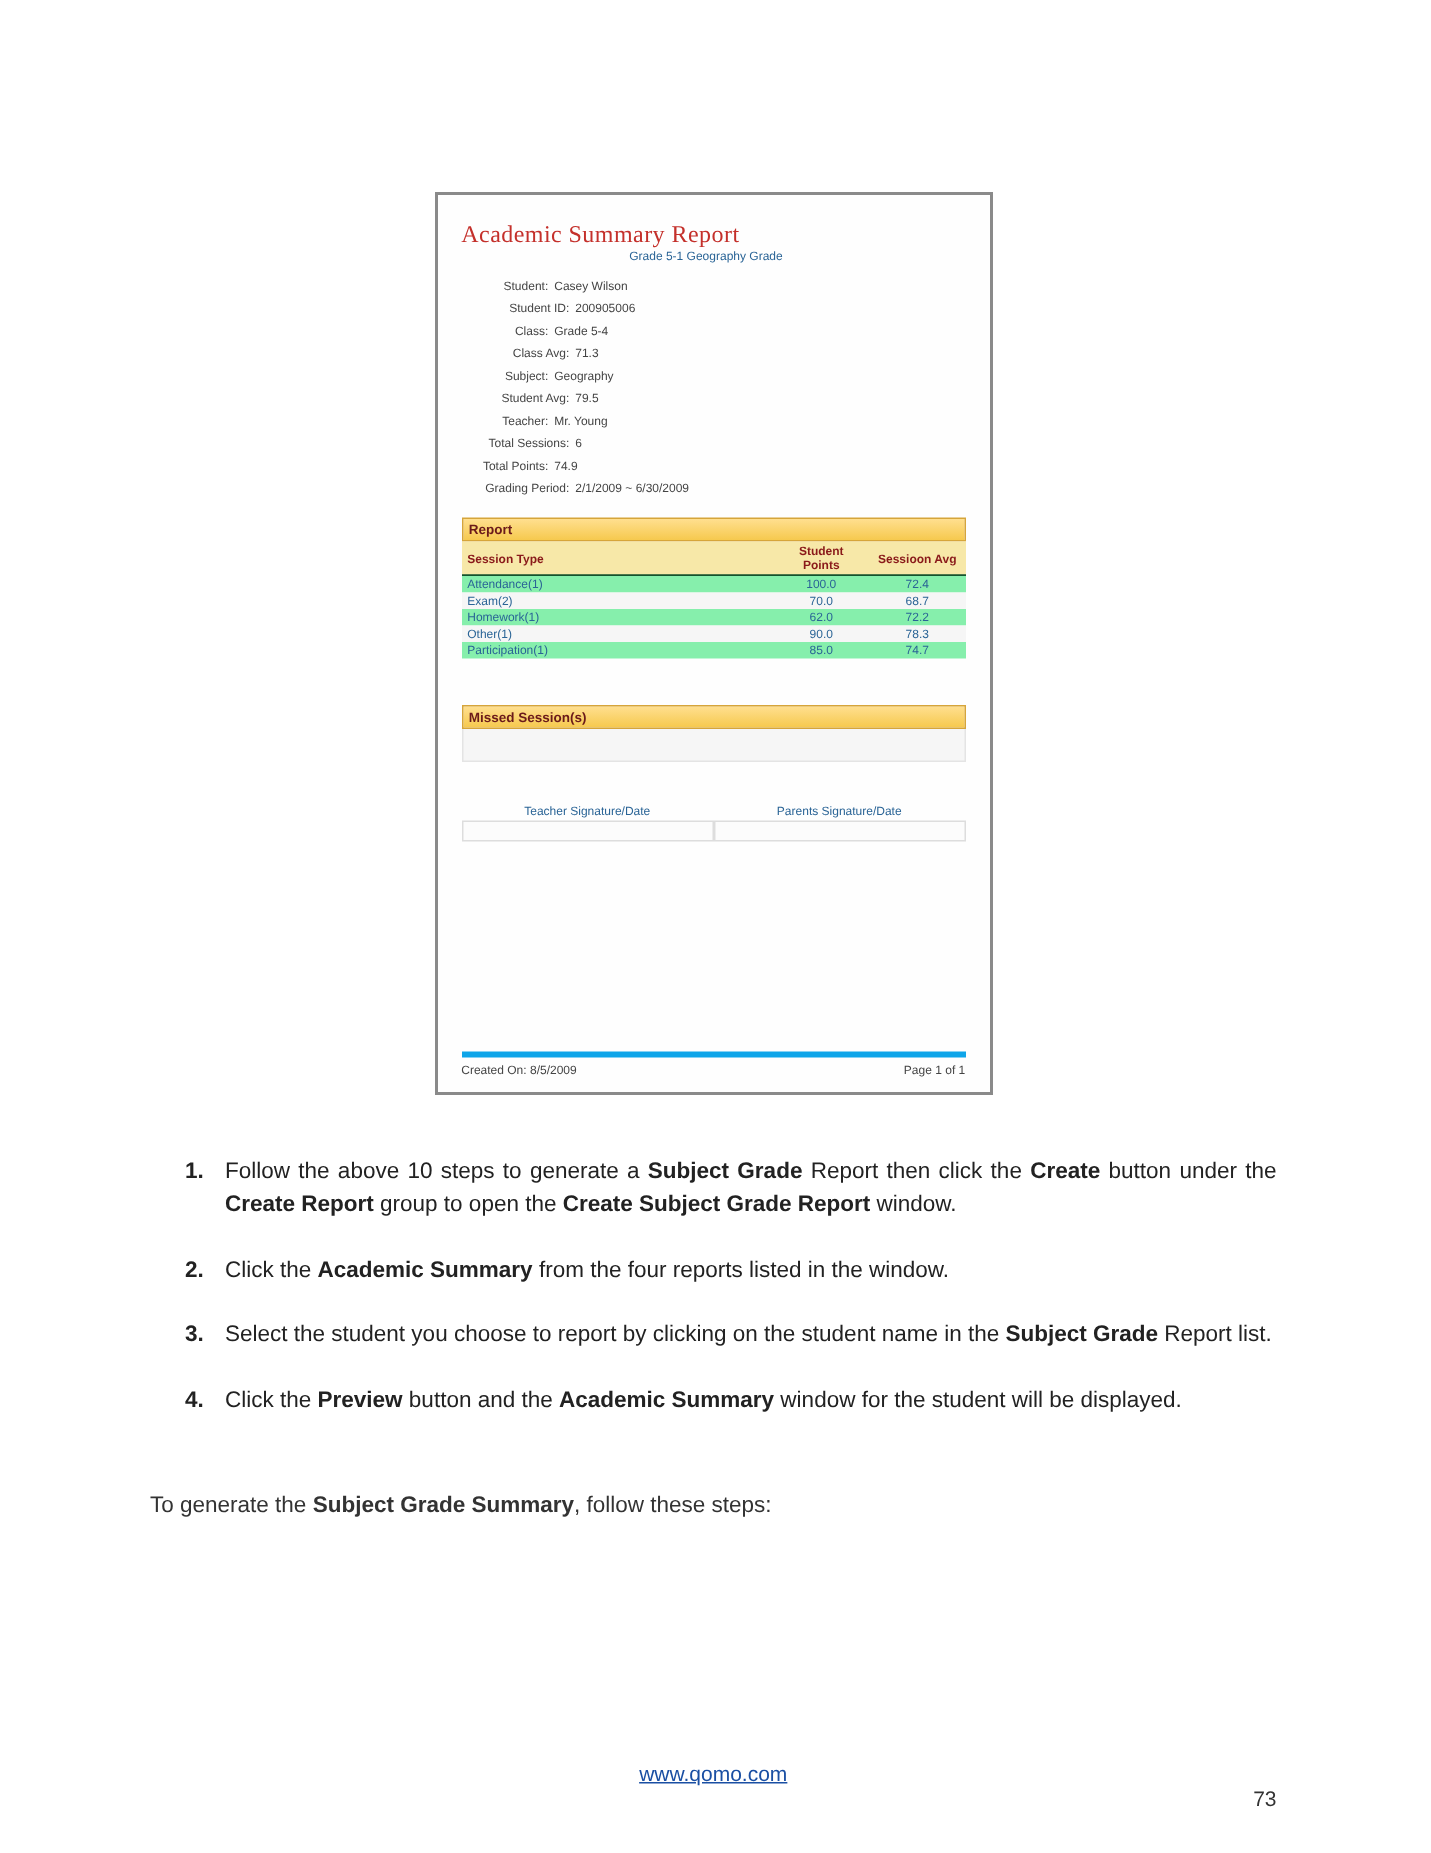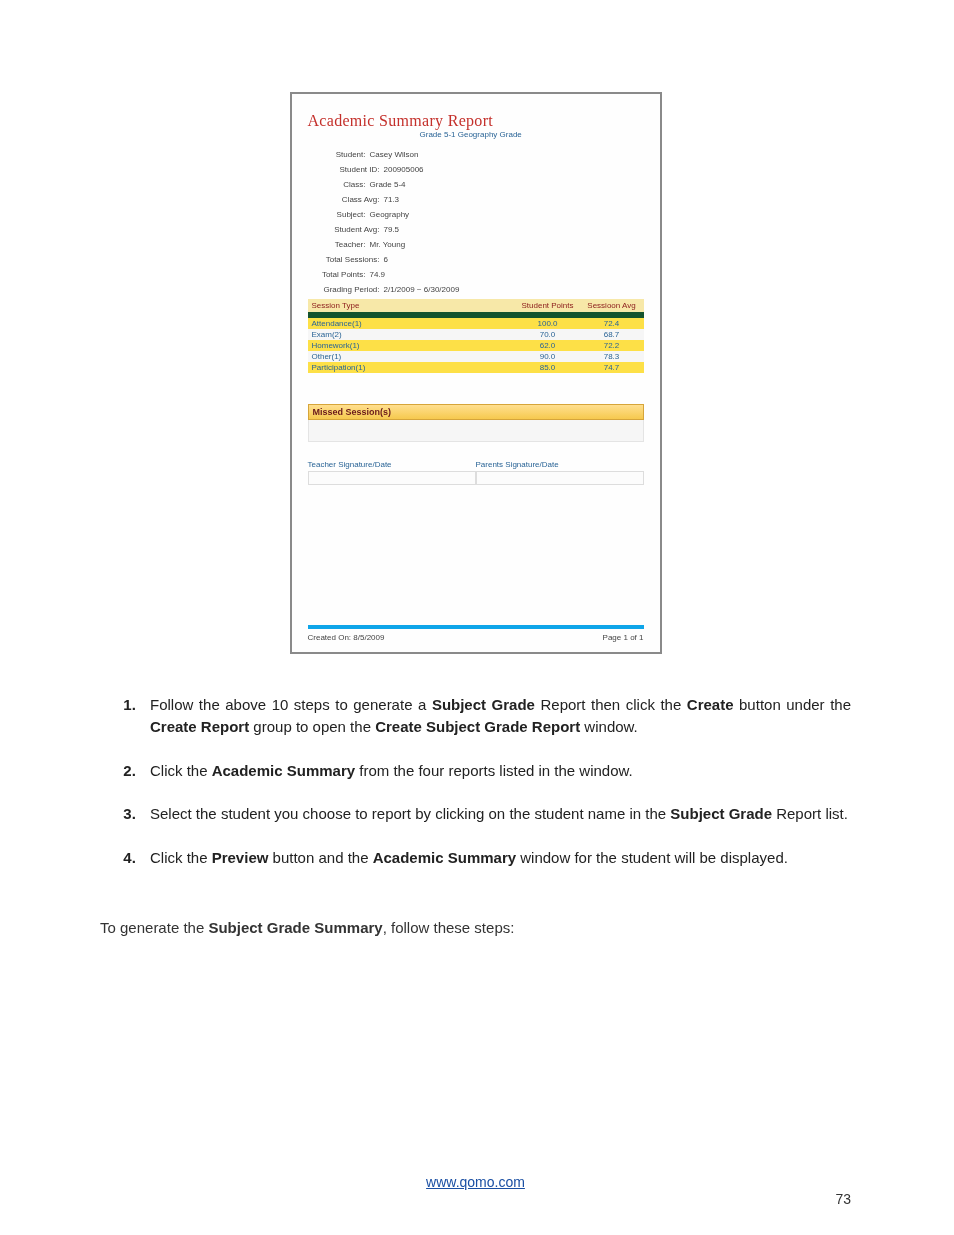--- a/index.html
+++ b/index.html
@@ -6,21 +6,21 @@
   html, body {
     margin: 0; padding: 0;
     width: 954px; height: 1235px;
     background: #fff;
     font-family: Arial, Helvetica, sans-serif;
     color: #333;
   }
   .page {
     width: 951px; height: 1235px;
     position: relative;
-    padding: 32px 100px 0 100px;
+    padding: 68px 100px 0 100px;
   }
   
   .shot {
     width: 372px;
     margin: 60px auto 40px auto;
     border: 2px solid #8a8a8a;
     background: #fefefe;
     padding: 18px 16px 10px 16px;
     font-size: 8px;
     color: #444;
@@ -57,37 +57,37 @@
     color: #6b1a1a;
     font-weight: bold;
     font-size: 9px;
     padding: 2px 4px;
     margin-top: 10px;
   }
   .tbl { width: 100%; border-collapse: collapse; }
   .tbl th {
     background: #f7e8a8;
     color: #8a1a1a;
-    font-weight: normal;
+    font-weight: bold;
     font-size: 8px;
     padding: 2px 4px;
     text-align: left;
-    border-bottom: 6px solid #14532d;
+    border-bottom: 1px solid #14532d;
   }
   .tbl th.num, .tbl td.num { text-align: center; width: 64px; }
   .tbl td {
     font-size: 8px;
     padding: 1px 4px;
     color: #2a6496;
-    background: #fde047;
+    background: #86efac;
   }
   .tbl tr:nth-child(even) td { background: #f6f6f6; }
 
   .missed-body { height: 22px; background: #f6f6f6; border: 1px solid #e4e4e4; border-top: none; }
-  .sigs { display: flex; margin-top: 18px; }
+  .sigs { display: flex; margin-top: 28px; text-align: center; }
   .sig { flex: 1; }
   .sig-lbl { font-size: 8px; color: #2a6496; }
   .sig-line { height: 14px; border: 1px solid #ddd; background: #fcfcfc; margin-top: 2px; }
 
   .shot-footer {
     display: flex; justify-content: space-between;
     margin-top: 140px;
     font-size: 8px;
     color: #444;
     border-top: 4px solid #0ea5e9;
@@ -167,20 +167,21 @@
       <div class="info-row">
           <span class="info-lbl">Total Points:</span>
           <span class="info-val">74.9</span>
         </div>
       <div class="info-row wide">
           <span class="info-lbl">Grading Period:</span>
           <span class="info-val">2/1/2009 ~ 6/30/2009</span>
         </div>
     </div>
 
+    <div class="section-hdr">Report</div>
     <table class="tbl">
       <thead>
           <tr>
         <th>Session Type</th>
         <th class="num">Student Points</th>
         <th class="num">Sessioon Avg</th>
       </tr>
         </thead>
       <tbody>
         <tr>

